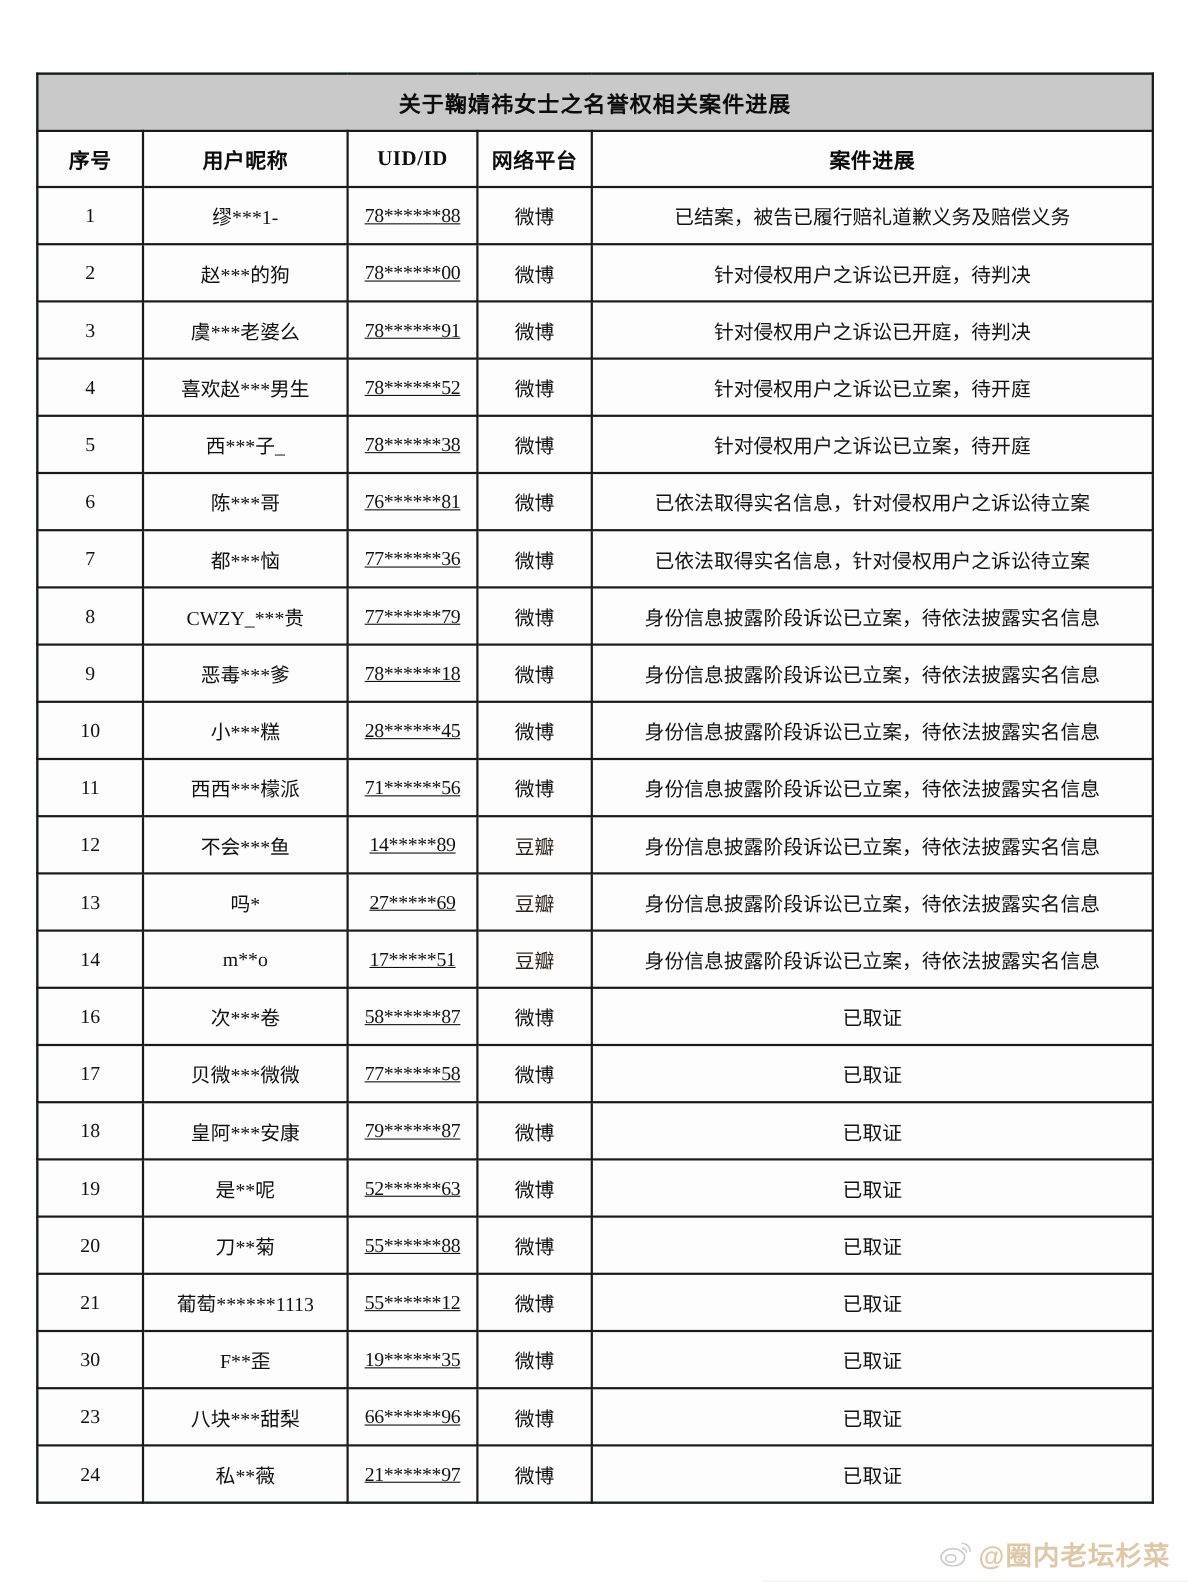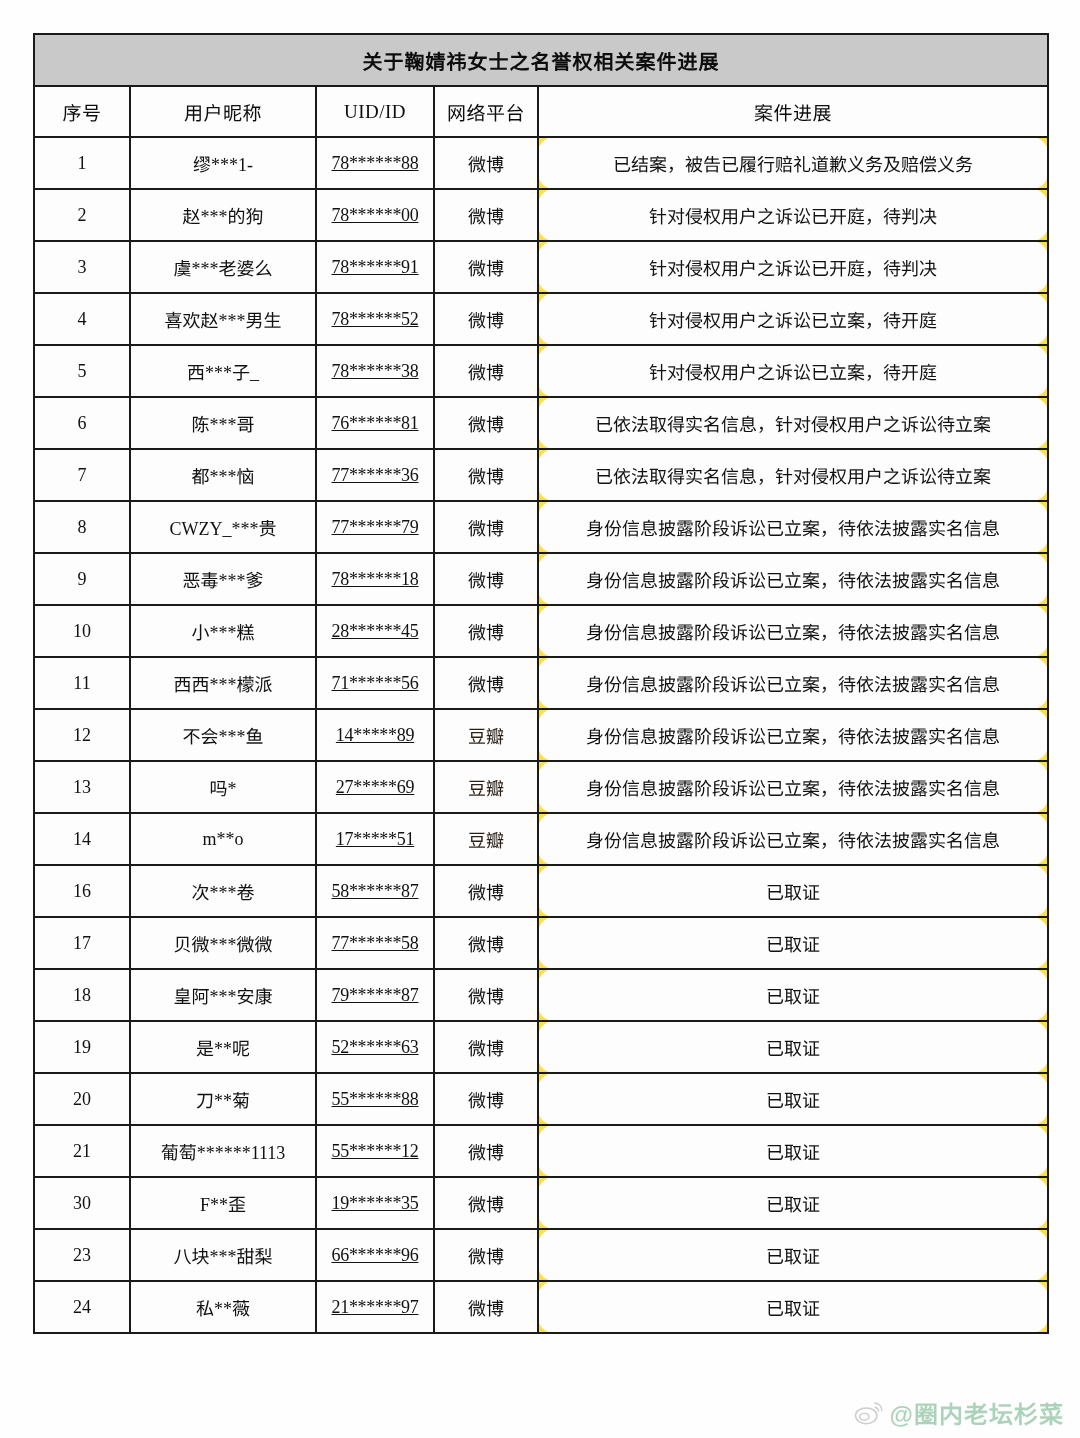--- a/index.html
+++ b/index.html
@@ -29,21 +29,22 @@
     position: absolute;
     left: 33px;
     top: 33px;
     width: 1014px;
   }
 
   table.case-table {
     border-collapse: collapse;
     width: 1014px;
     table-layout: fixed;
-    background: #fde047;
+    background: #15803d;
+    margin-top: 33px;
   }
 
   table.case-table td,
   table.case-table th {
     border: 2px solid #1a1a1a;
     padding: 0 4px;
     text-align: center;
     vertical-align: middle;
     color: #111111;
     font-weight: normal;
@@ -57,42 +58,42 @@
     font-size: 20px;
     font-weight: bold;
     letter-spacing: 1px;
     color: #0d0d0d;
   }
 
   
   tr.header-row td {
     height: 49px;
     font-size: 19px;
-    font-weight: normal;
+    font-weight: bold;
     letter-spacing: 0.5px;
     color: #0d0d0d;
   }
 
   
   tr.data-row td {
     height: 50px;
     font-size: 18px;
   }
 
   td.col-idx      { width: 96px; }
   td.col-nick     { width: 186px; }
   td.col-uid      { width: 118px; font-family: "Liberation Serif", "DejaVu Serif", serif; text-decoration: underline; }
   td.col-platform { width: 104px; }
   td.col-progress { width: 510px; }
 
   td.col-idx   { font-size: 17px; color: #1d1d1d; }
   td.col-nick  { font-size: 18px; color: #141414; }
   td.col-uid   { font-size: 17px; color: #1b1b1b; letter-spacing: -0.3px; }
   td.col-platform { font-size: 18px; color: #161616; }
-  td.col-progress { font-size: 18px; color: #131313; border-radius: 16px; }
+  td.col-progress { font-size: 18px; color: #131313; }
 
   
   td.col-platform.platform-douban { color: #2a1f16; }
 
   
   .watermark {
     position: absolute;
     right: 16px;
     bottom: 8px;
     display: flex;
@@ -104,21 +105,21 @@
   }
   .watermark .wm-logo {
     width: 30px;
     height: 26px;
     display: block;
   }
   .watermark .wm-text {
     font-family: "Liberation Sans", "DejaVu Sans", sans-serif;
     font-size: 24px;
     font-weight: bold;
-    color: #15803d;
+    color: #a16207;
     letter-spacing: 1px;
     white-space: nowrap;
   }
 </style>
 </head>
 <body>
 
 <div class="page">
 
   <div class="table-wrap">

